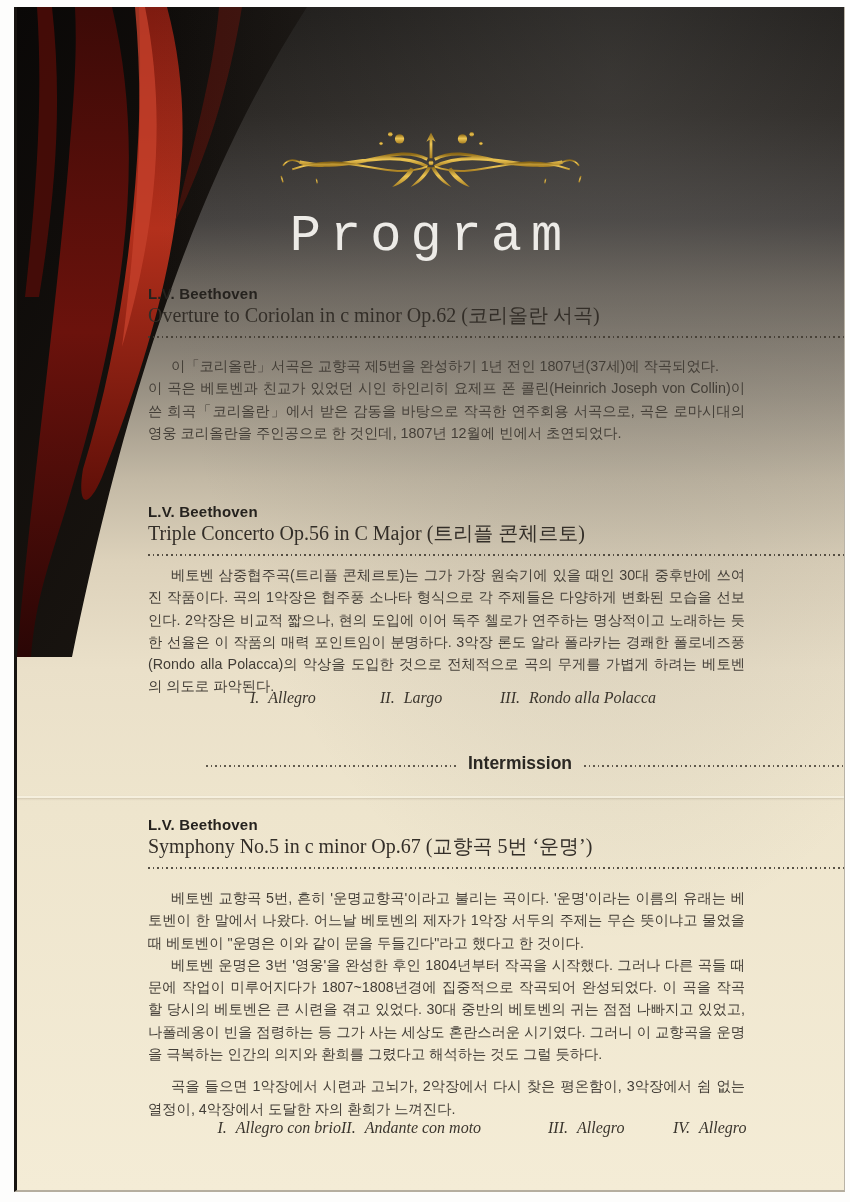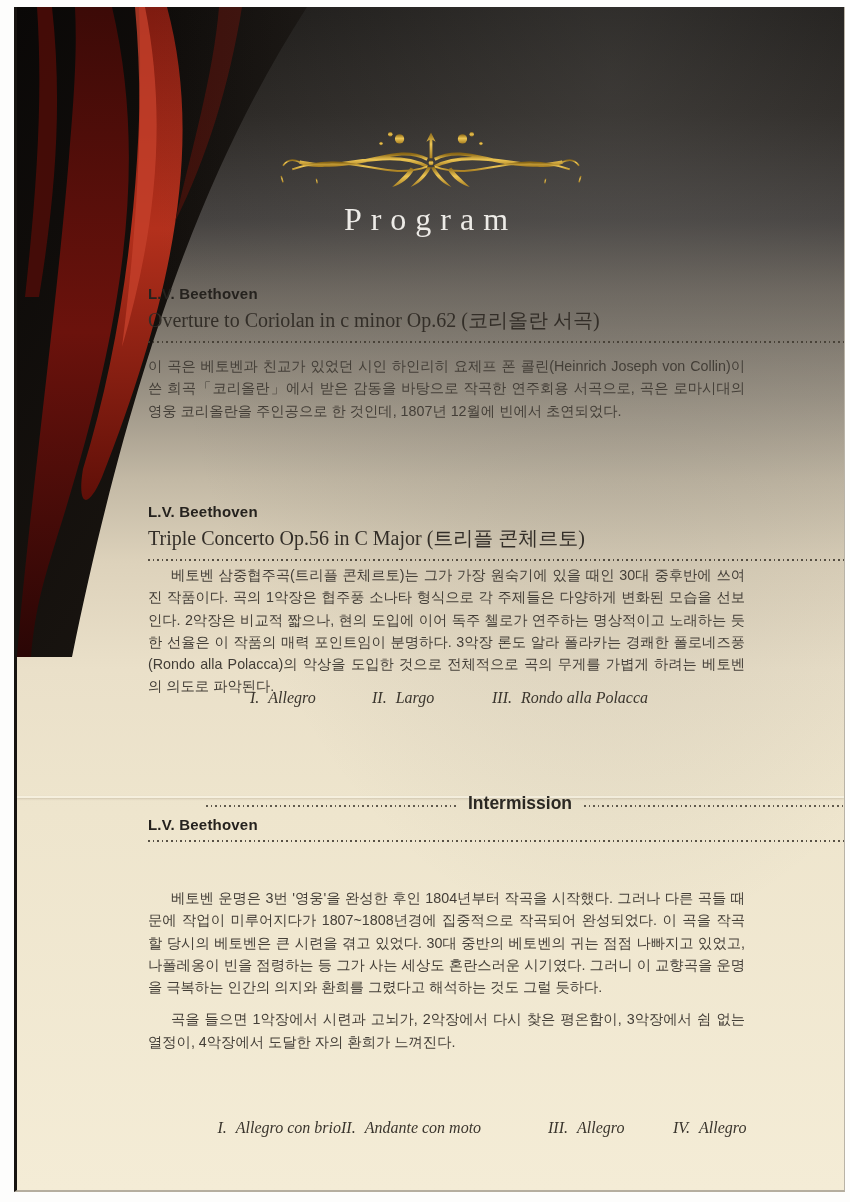--- a/index.html
+++ b/index.html
@@ -13,48 +13,48 @@
           #eee5cd 68%, #f4ecd6 100%);
         overflow:hidden;}
   .sheen{position:absolute;inset:0;pointer-events:none;
         background:radial-gradient(ellipse at 72% 6%, rgba(110,108,104,0.28), transparent 55%);}
   .curtain{position:absolute;left:0;top:0;}
   .seam{position:absolute;left:0;right:0;top:789px;height:2px;
         background:rgba(255,253,244,0.45);box-shadow:0 1px 2px rgba(125,113,90,0.25);}
 
   .ornament{position:absolute;left:0;right:0;top:118px;margin:0 auto;width:330px;height:74px;}
 
-  .program-title{position:absolute;left:0;right:0;top:194px;text-align:center;
-        font-family:Liberation Serif, serif;font-size:32px;font-weight:400;
+  .program-title{position:absolute;left:0;right:0;top:200px;text-align:center;
+        font-family:Liberation Mono, monospace;font-size:52px;font-weight:400;
         color:#edebe7;letter-spacing:9px;}
 
   .sec{position:absolute;left:131px;width:700px;}
   .composer{font-size:15px;font-weight:bold;color:#25221e;letter-spacing:0.2px;}
-  .work{font-family:"Liberation Serif",serif;font-size:20px;color:#332e28;margin-top:5px;}
+  .work{font-family:"Liberation Serif",serif;font-size:20px;color:#332e28;}
   .rule{margin-top:7px;height:2px;
         background-image:repeating-linear-gradient(90deg,rgba(62,56,46,0.85) 0 1.6px,transparent 1.6px 4.6px);}
 
   .para-block{position:absolute;left:131px;width:597px;}
   .para{font-size:14.3px;line-height:22.3px;color:#433e37;text-align:justify;margin:0;
         word-break:break-all;}
   .para.indent{text-indent:1.6em;}
   .para + .para.gap{margin-top:10px;}
 
   .movements{position:absolute;left:131px;width:700px;display:flex;
         font-family:"Liberation Serif",serif;font-style:italic;font-size:16px;color:#3a352d;}
   .movements .mv .num{margin-right:9px;}
   .mv1{padding-left:102px;}
   .mv1 .mv:nth-child(1){width:122px;}
-  .mv1 .mv:nth-child(2){width:120px;}
+  .mv1 .mv:nth-child(2){width:120px;margin-left:8px;}
   .mv2{padding-left:18px;}
   .mv2 .mv:nth-child(1){width:175px;text-align:right;}
   .mv2 .mv:nth-child(2){width:185px;}
   .mv2 .mv:nth-child(3){width:125px;margin-left:22px;}
 
-  .intermission{position:absolute;left:131px;width:700px;display:flex;align-items:center;margin-top:40px;}
+  .intermission{position:absolute;left:131px;width:700px;display:flex;align-items:center;}
   .int-rule{height:2px;
         background-image:repeating-linear-gradient(90deg,rgba(62,56,46,0.8) 0 1.6px,transparent 1.6px 4.6px);}
   .int-rule.left{width:250px;margin-left:58px;}
   .int-rule.right{flex:1;}
   .int-label{font-size:17.5px;font-weight:bold;color:#2b2823;margin:0 12px;position:relative;top:-2px;}
 
   
   #sec1{top:278px;} #para1{top:348px;}
   #sec2{top:496px;} #para2{top:557px;}
   #mov1{top:682px;} #inter{top:748px;}
@@ -124,20 +124,21 @@
     </svg>
 
     <div class="program-title">Program</div>
 
     <div class="sec" id="sec1">
       <div class="composer">L.V. Beethoven</div>
       <div class="work">Overture to Coriolan in c minor Op.62 (코리올란 서곡)</div>
       <div class="rule"></div>
     </div>
     <div class="para-block" id="para1">
+      <p class="para indent">이「코리올란」서곡은 교향곡 제5번을 완성하기 1년 전인 1807년(37세)에 작곡되었다.</p>
       <p class="para">이 곡은 베토벤과 친교가 있었던 시인 하인리히 요제프 폰 콜린(Heinrich Joseph von Collin)이 쓴 희곡「코리올란」에서 받은 감동을 바탕으로 작곡한 연주회용 서곡으로, 곡은 로마시대의 영웅 코리올란을 주인공으로 한 것인데, 1807년 12월에 빈에서 초연되었다.</p>
     </div>
 
     <div class="sec" id="sec2">
       <div class="composer">L.V. Beethoven</div>
       <div class="work">Triple Concerto  Op.56 in C Major (트리플 콘체르토)</div>
       <div class="rule"></div>
     </div>
     <div class="para-block" id="para2">
       <p class="para indent">베토벤 삼중협주곡(트리플 콘체르토)는 그가 가장 원숙기에 있을 때인 30대 중후반에 쓰여진 작품이다. 곡의 1악장은 협주풍 소나타 형식으로 각 주제들은 다양하게 변화된 모습을 선보인다. 2악장은 비교적 짧으나, 현의 도입에 이어 독주 첼로가 연주하는 명상적이고 노래하는 듯한 선율은 이 작품의 매력 포인트임이 분명하다. 3악장 론도 알라 폴라카는 경쾌한 폴로네즈풍(Rondo alla Polacca)의 악상을 도입한 것으로 전체적으로 곡의 무게를 가볍게 하려는 베토벤의 의도로 파악된다.</p>
@@ -155,23 +156,25 @@
     </div>
 
     <div class="intermission" id="inter">
       <div class="int-rule left"></div>
       <div class="int-label">Intermission</div>
       <div class="int-rule right"></div>
     </div>
 
     <div class="sec" id="sec3">
       <div class="composer">L.V. Beethoven</div>
+      <div class="work">Symphony No.5 in c minor Op.67  (교향곡 5번 ‘운명’)</div>
       <div class="rule"></div>
     </div>
     <div class="para-block" id="para3">
+      <p class="para indent">베토벤 교향곡 5번, 흔히 '운명교향곡'이라고 불리는 곡이다. '운명'이라는 이름의 유래는 베토벤이 한 말에서 나왔다. 어느날 베토벤의 제자가 1악장 서두의 주제는 무슨 뜻이냐고 물었을 때 베토벤이 "운명은 이와 같이 문을 두들긴다"라고 했다고 한 것이다.</p>
       <p class="para indent">베토벤 운명은 3번 '영웅'을 완성한 후인 1804년부터 작곡을 시작했다. 그러나 다른 곡들 때문에 작업이 미루어지다가 1807~1808년경에 집중적으로 작곡되어 완성되었다. 이 곡을 작곡할 당시의 베토벤은 큰 시련을 겪고 있었다. 30대 중반의 베토벤의 귀는 점점 나빠지고 있었고, 나폴레옹이 빈을 점령하는 등 그가 사는 세상도 혼란스러운 시기였다. 그러니 이 교향곡을 운명을 극복하는 인간의 의지와 환희를 그렸다고 해석하는 것도 그럴 듯하다.</p>
       <p class="para indent gap">곡을 들으면 1악장에서 시련과 고뇌가, 2악장에서 다시 찾은 평온함이, 3악장에서 쉼 없는 열정이, 4악장에서 도달한 자의 환희가 느껴진다.</p>
     </div>
     <div class="movements mv2" id="mov2">
       <span class="mv">
         <span class="num">I.</span><span>Allegro con brio</span>
       </span>
       <span class="mv">
         <span class="num">II.</span><span>Andante con moto</span>
       </span>

